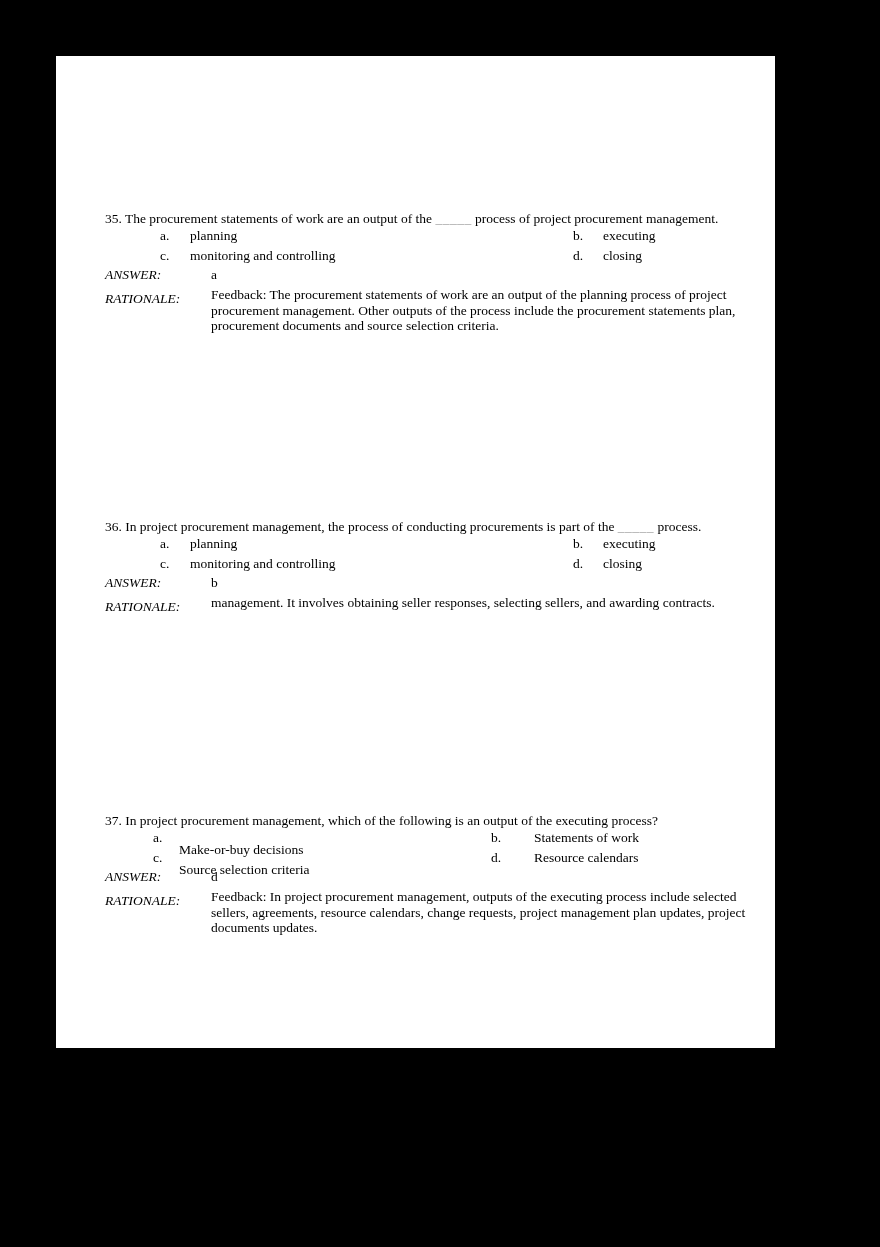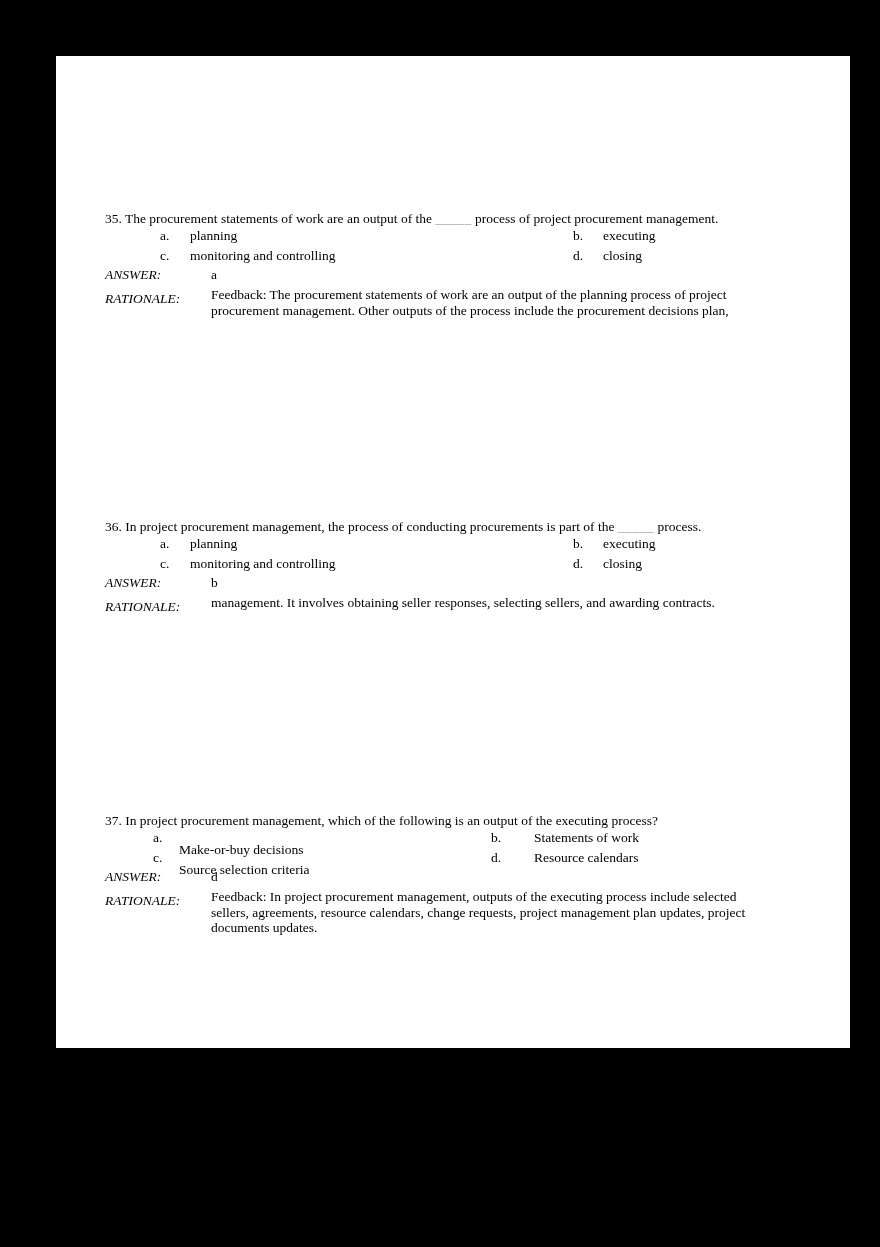--- a/index.html
+++ b/index.html
@@ -11,21 +11,21 @@
     width: 880px;
     height: 1247px;
     position: relative;
     overflow: hidden;
     font-family: "Liberation Serif", "DejaVu Serif", serif;
   }
   .paper {
     position: absolute;
     left: 56px;
     top: 56px;
-    width: 794px;
+    width: 719px;
     height: 992px;
     background: #ffffff;
   }
   .q {
     position: absolute;
     left: 49px;
     width: 720px;
     font-size: 13.5px;
     line-height: 15.5px;
     color: #000000;
@@ -109,21 +109,22 @@
     </div>
     <div class="row r-ans">
       <span class="lbl">ANSWER:</span>
       <span class="val">a</span>
     </div>
     <div class="row r-rat">
       <span class="lbl">RATIONALE:</span>
     </div>
     <div class="rat-text">
       <div>Feedback: The procurement statements of work are an output of the planning process of project</div>
-      <div>procurement management. Other outputs of the process include the procurement decisions plan,</div>
+      <div>procurement management. Other outputs of the process include the procurement statements plan,</div>
+      <div>procurement documents and source selection criteria.</div>
     </div>
   </div>
 
   <div class="q layout-a" id="q1">
     <div class="qline"><span>36. In project procurement management, the process of conducting procurements is part of the </span><span class="blank">_____</span><span> process.</span></div>
     <div class="row r-opt1">
       <span class="ol c1">a.</span>
       <span class="ot c1">planning</span>
       <span class="ol c2">b.</span>
       <span class="ot c2">executing</span>

